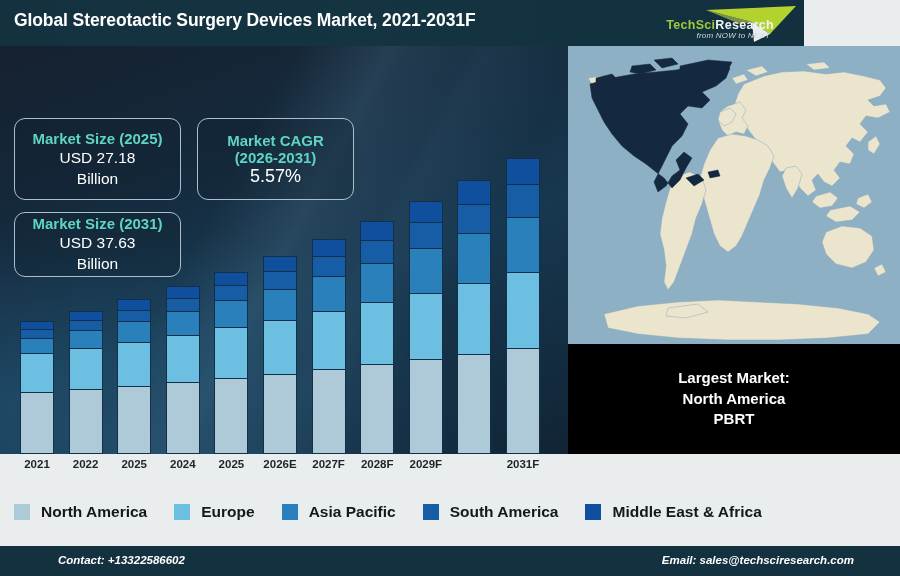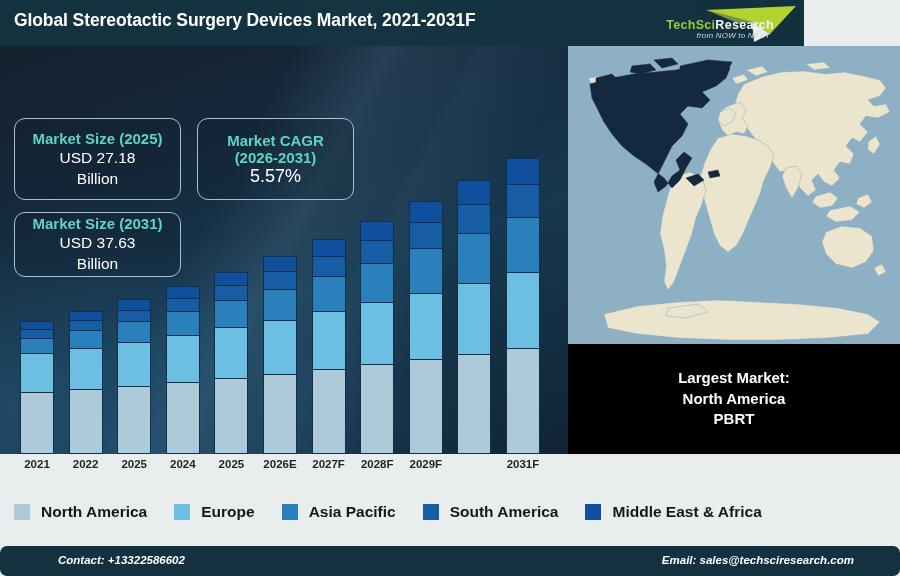--- a/index.html
+++ b/index.html
@@ -93,21 +93,20 @@
     background:#e9edee; display:flex; align-items:center; padding-left:14px;
   }
   .legend-item { display:flex; align-items:center; margin-right:27px; }
   .legend-swatch { width:16px; height:16px; margin-right:11px; flex:none; }
   .legend-label { font-size:15.5px; font-weight:bold; color:#12181b; white-space:nowrap; }
 
   
   #footer {
     position:absolute; left:0; top:546px; width:900px; height:30px;
     background:#13313f;
-    border-radius:7px;
   }
   .foot-text {
     position:absolute; top:8px; font-size:11.5px; font-style:italic;
     font-weight:bold; color:#ffffff;
   }
   #foot-contact { left:58px; }
   #foot-email { right:46px; }
 </style>
 </head>
 <body>

